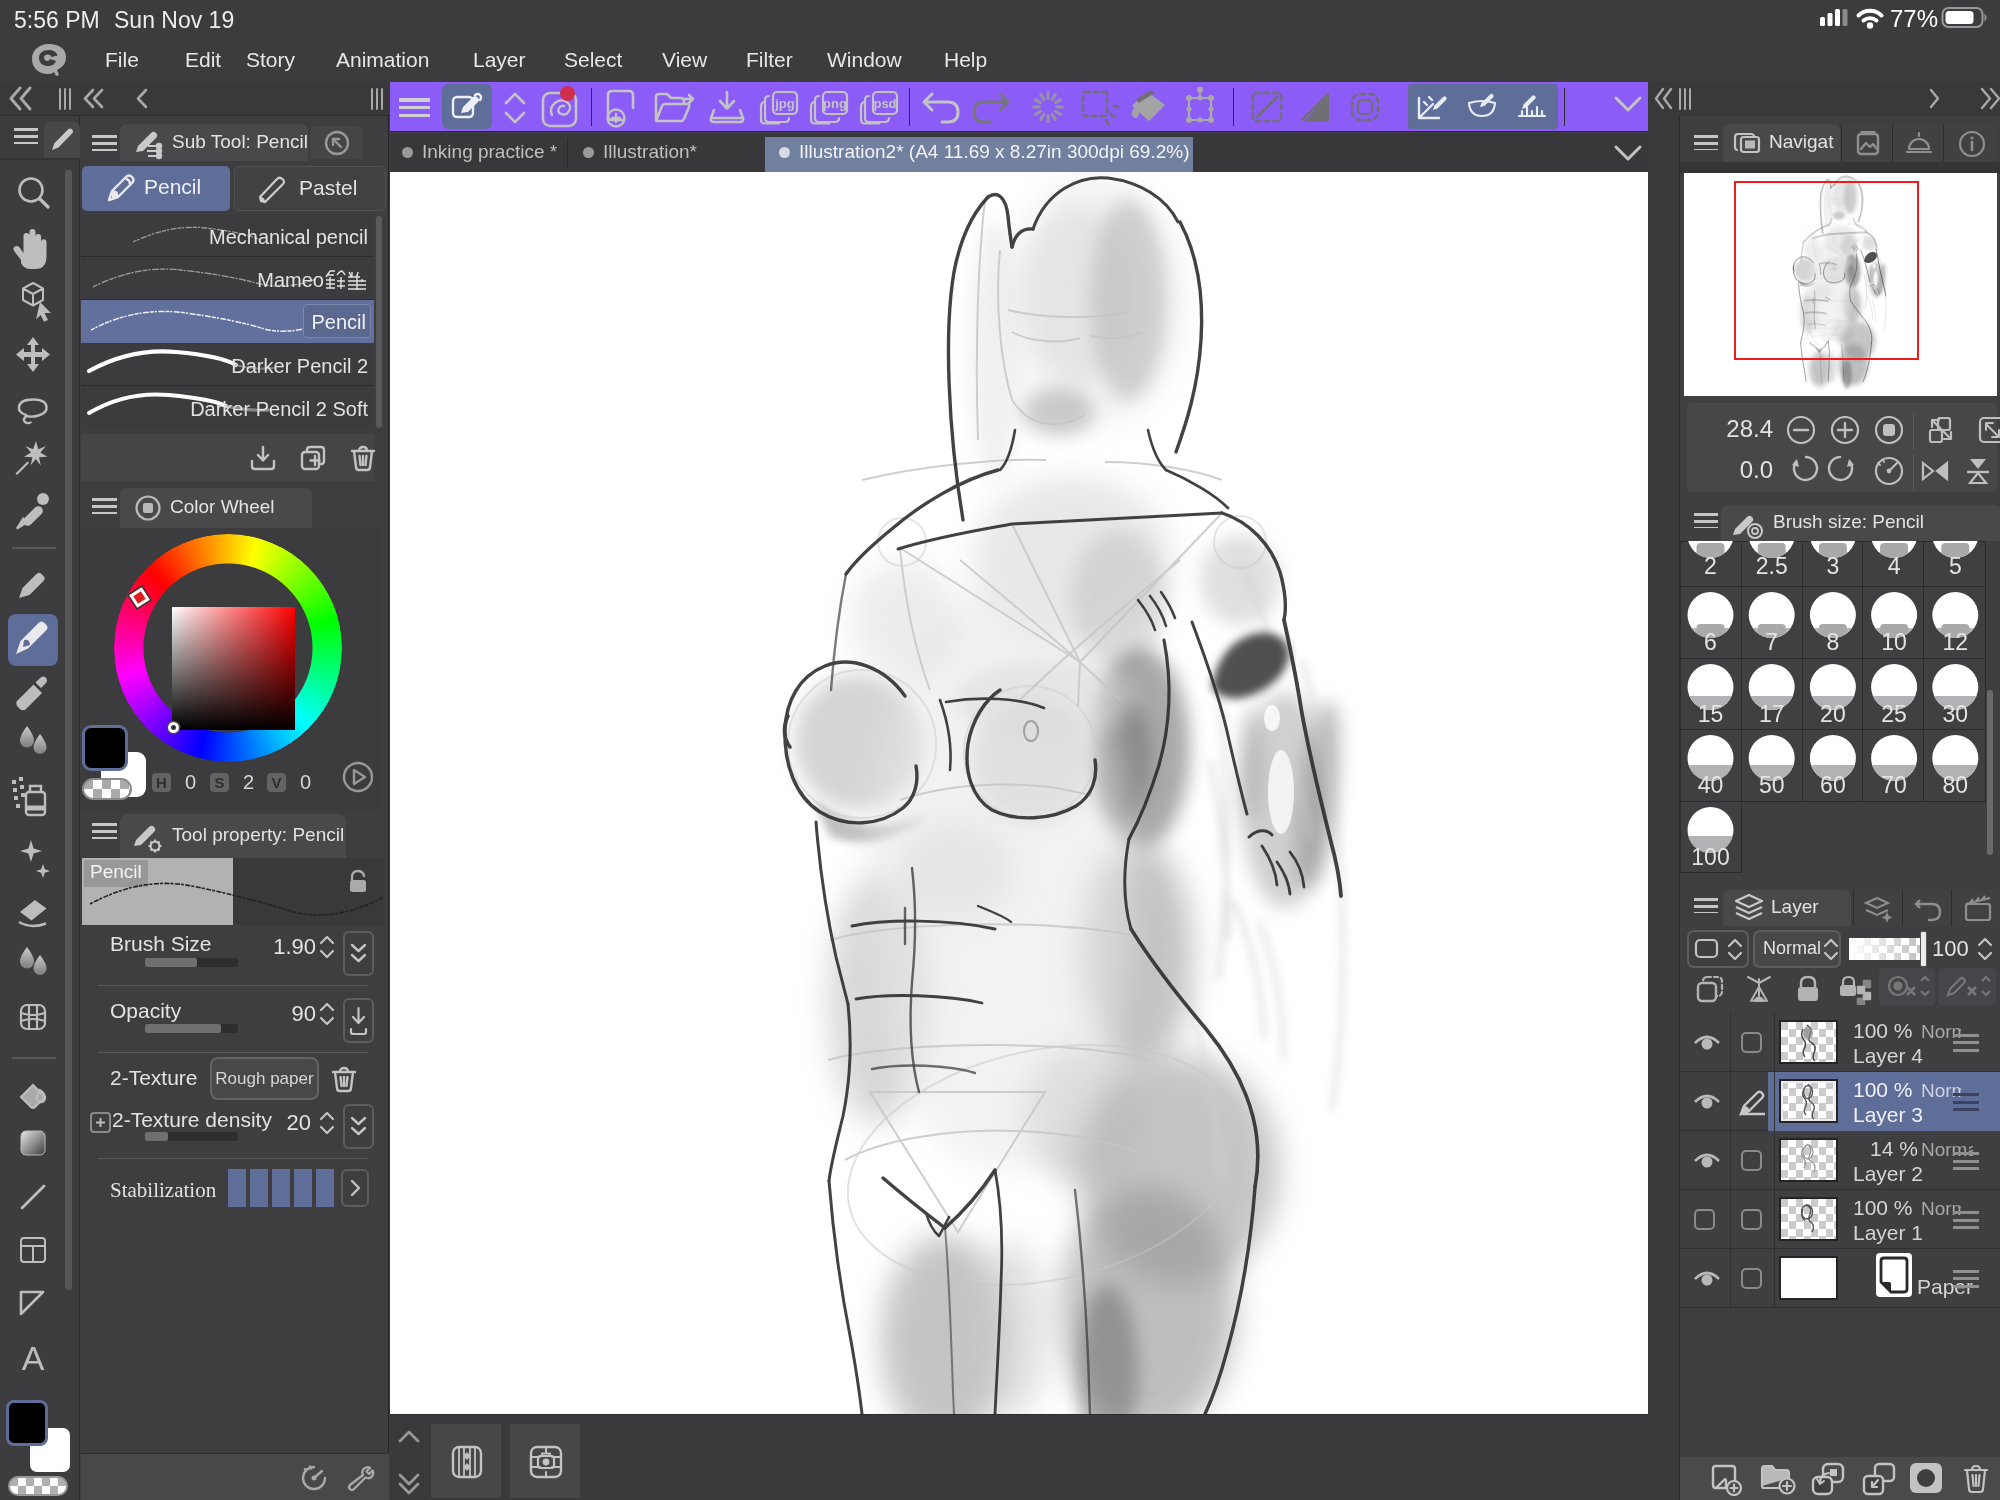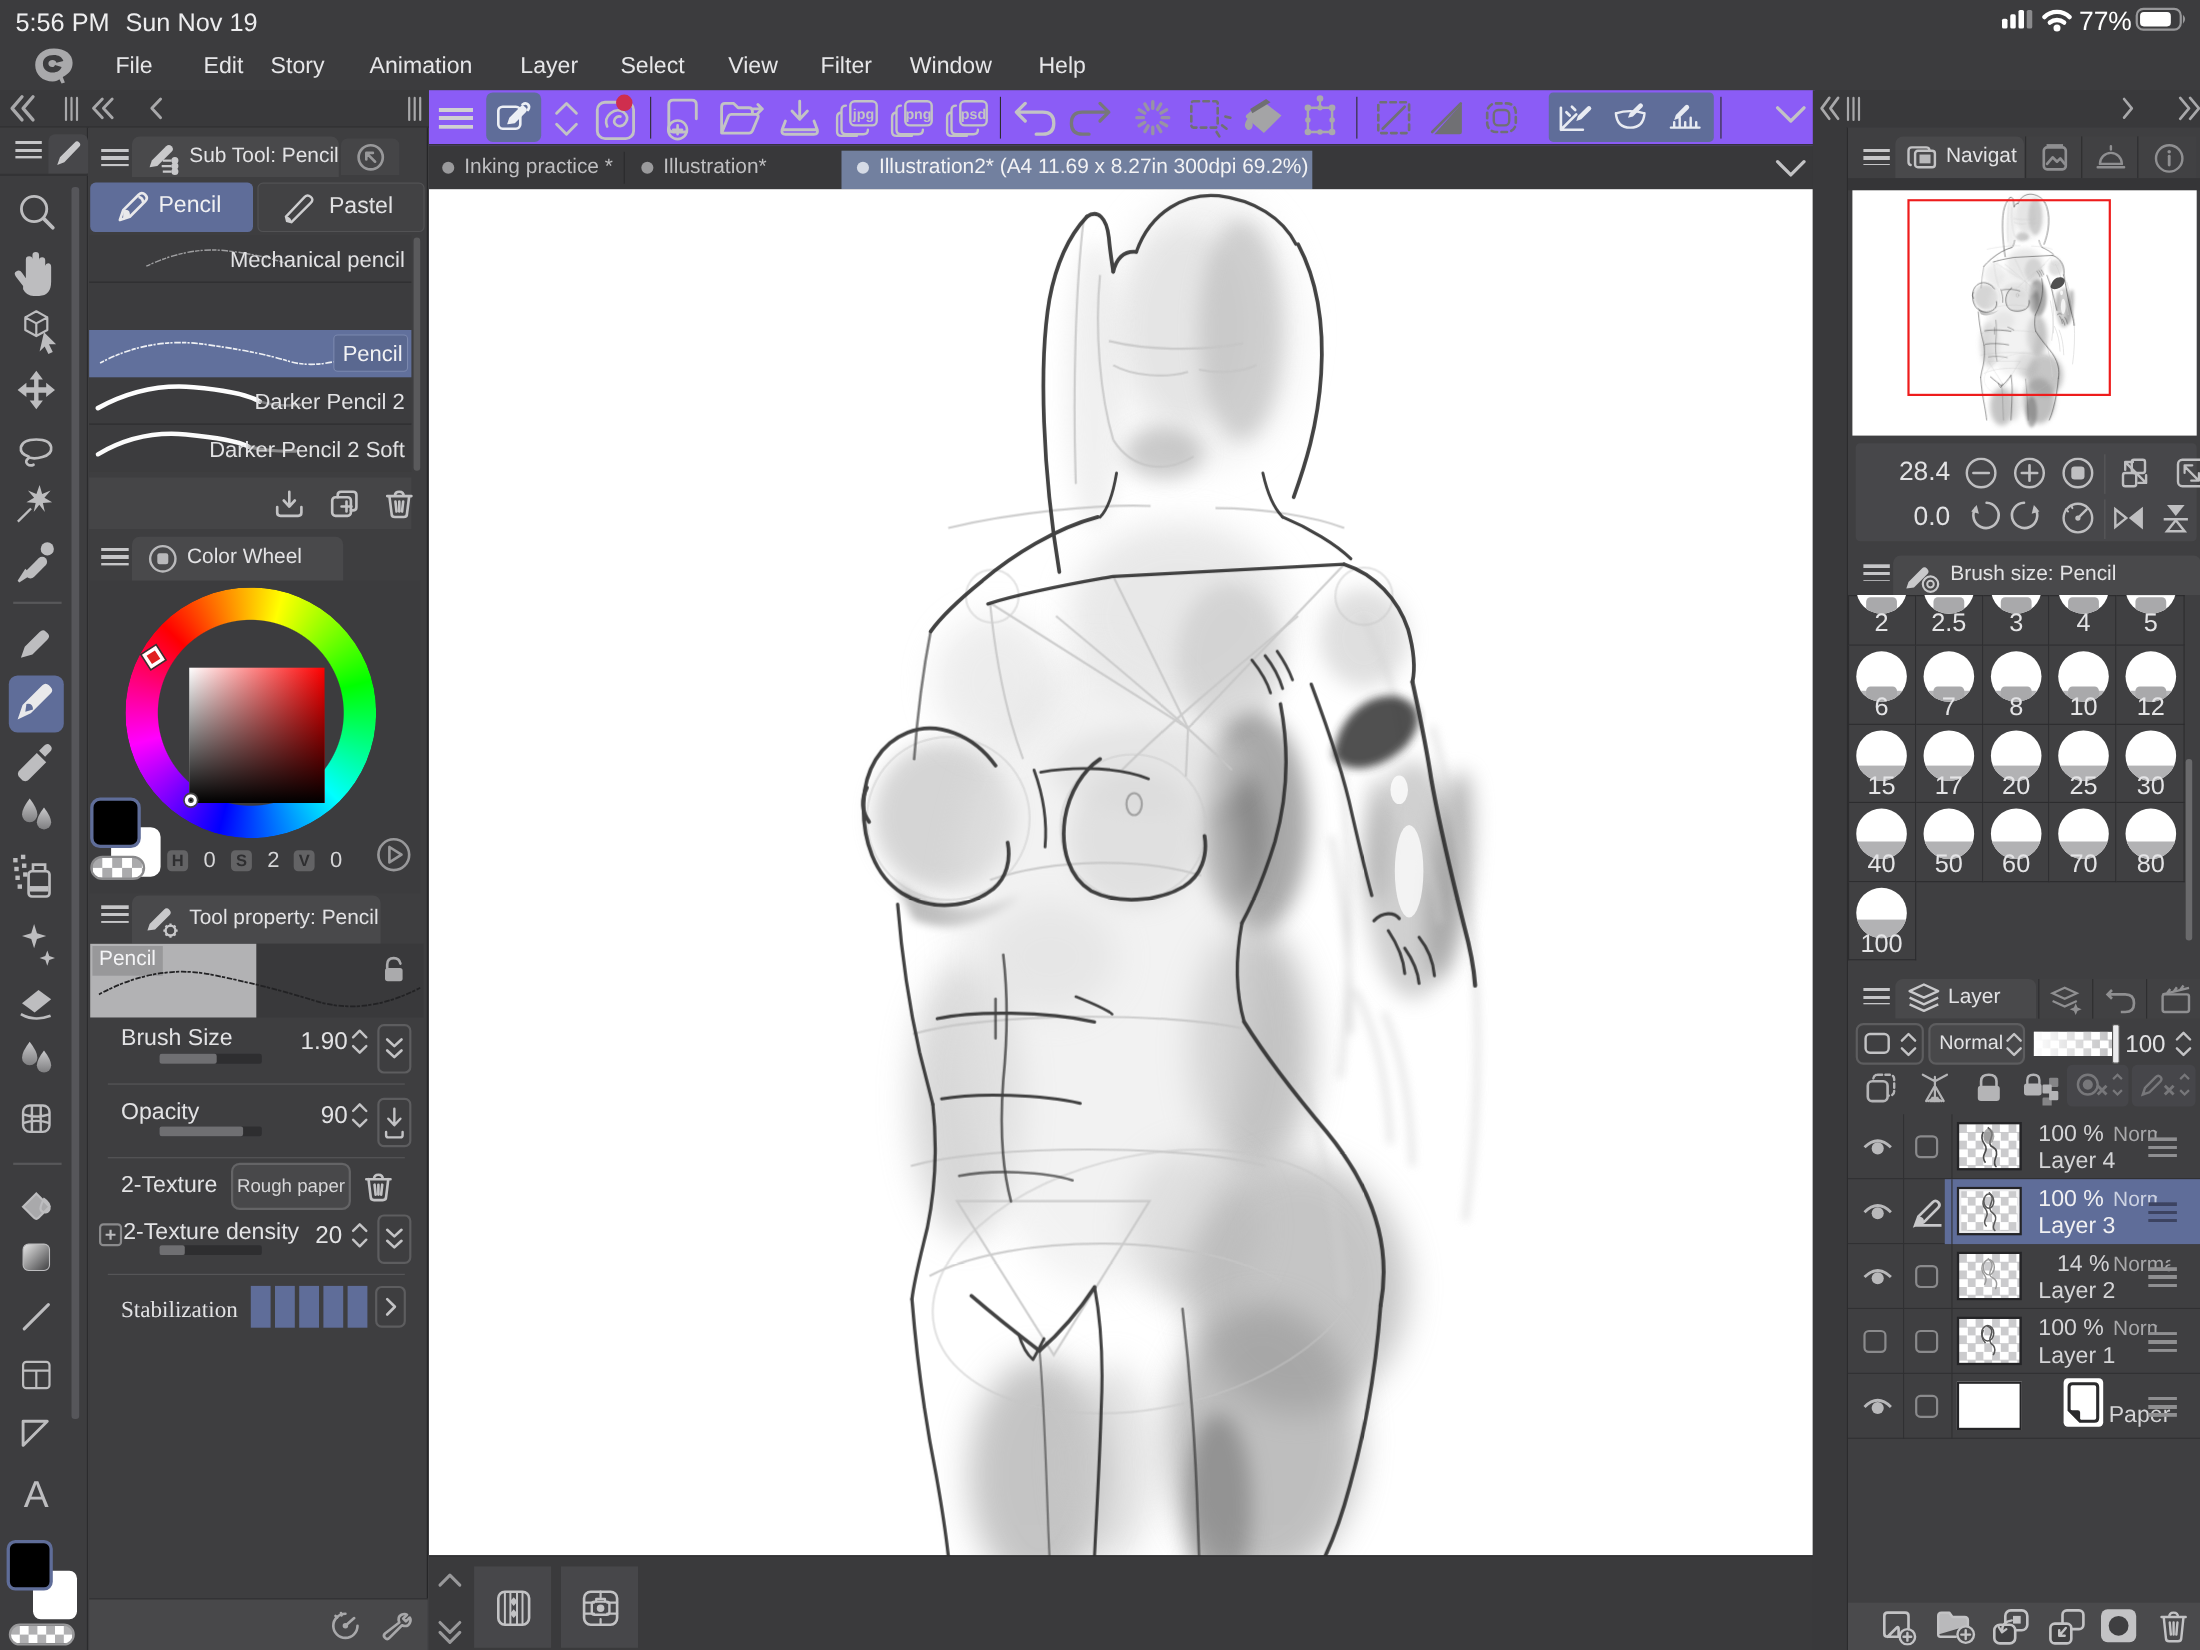--- a/index.html
+++ b/index.html
@@ -197,20 +197,31 @@
       </svg>
  <span class="abs txt" style="left:64px;top:9px;font-size:21px;">Pastel</span>
     </div>
 
 <div class="abs" id="strows" style="left:0;top:98px;width:293px;height:215px;background:#3c3c3e;">
 <div class="abs" style="left:0;top:0;width:293px;height:43px;border-bottom:1px solid #2c2c2e;">
  <svg class="abs" style="left:0;top:0;" width="293" height="43" viewBox="0 0 293 43">
           <path d="M52 28 Q90 10 125 14 T180 26" fill="none" stroke="#9f9fa1" stroke-width="1.3" stroke-dasharray="4 1 2 1.5 6 1"></path>
         </svg>
  <span class="abs txt" style="right:6px;top:12px;font-size:20px;">Mechanical pencil</span>
+      </div>
+<div class="abs" style="left:0;top:43px;width:293px;height:43px;border-bottom:1px solid #2c2c2e;">
+ <svg class="abs" style="left:0;top:0;" width="293" height="43" viewBox="0 0 293 43">
+          <path d="M12 30 Q55 8 100 13 T175 26 T235 22" fill="none" stroke="#9f9fa1" stroke-width="1.3" stroke-dasharray="5 1 2 1.5 7 1"></path>
+        </svg>
+ <span class="abs txt" style="right:6px;top:12px;font-size:20px;">Mameo<svg width="44" height="21" viewBox="0 0 44 21" style="display:inline-block;vertical-align:-3px;">
+            <g stroke="#e2e2e4" stroke-width="1.4" fill="none">
+              <path d="M6 2 L2 8 M6 2 h5 M3 6 h7 M2 11 h9 M2 15 h9 M2 19 h9 M6 8 v11 M13 6 q3-4 5-4 q2 2 3 4 M13 12 h8 M13 17 h8 M17 8 v12"></path>
+              <path d="M25 3 q2 3 2 5 h5 q2-2 2-5 M24 8 h12 M28 3 v5 M24 12 h18 M24 16 h18 M24 20 h18 M33 8 v13 M38 10 v3"></path>
+            </g>
+          </svg></span>
       </div>
 <div class="abs" style="left:0;top:86px;width:293px;height:43px;background:#61709c;">
  <svg class="abs" style="left:0;top:0;" width="293" height="43" viewBox="0 0 293 43">
           <path d="M10 30 Q55 6 105 13 T180 28 T240 24" fill="none" stroke="#eef0f4" stroke-width="1.5" stroke-dasharray="4 1 2 1.5 6 1"></path>
         </svg>
  <div class="abs" style="right:3px;top:4px;width:68px;height:34px;background:#5a6890;border:1.5px solid #7b88ae;border-radius:4px;"></div>
  <span class="abs" style="right:8px;top:11px;font-size:20px;color:#f2f2f4;">Pencil</span>
       </div>
 <div class="abs" style="left:0;top:129px;width:293px;height:43px;border-bottom:1px solid #2c2c2e;">
  <svg class="abs" style="left:0;top:0;" width="293" height="43" viewBox="0 0 293 43">

